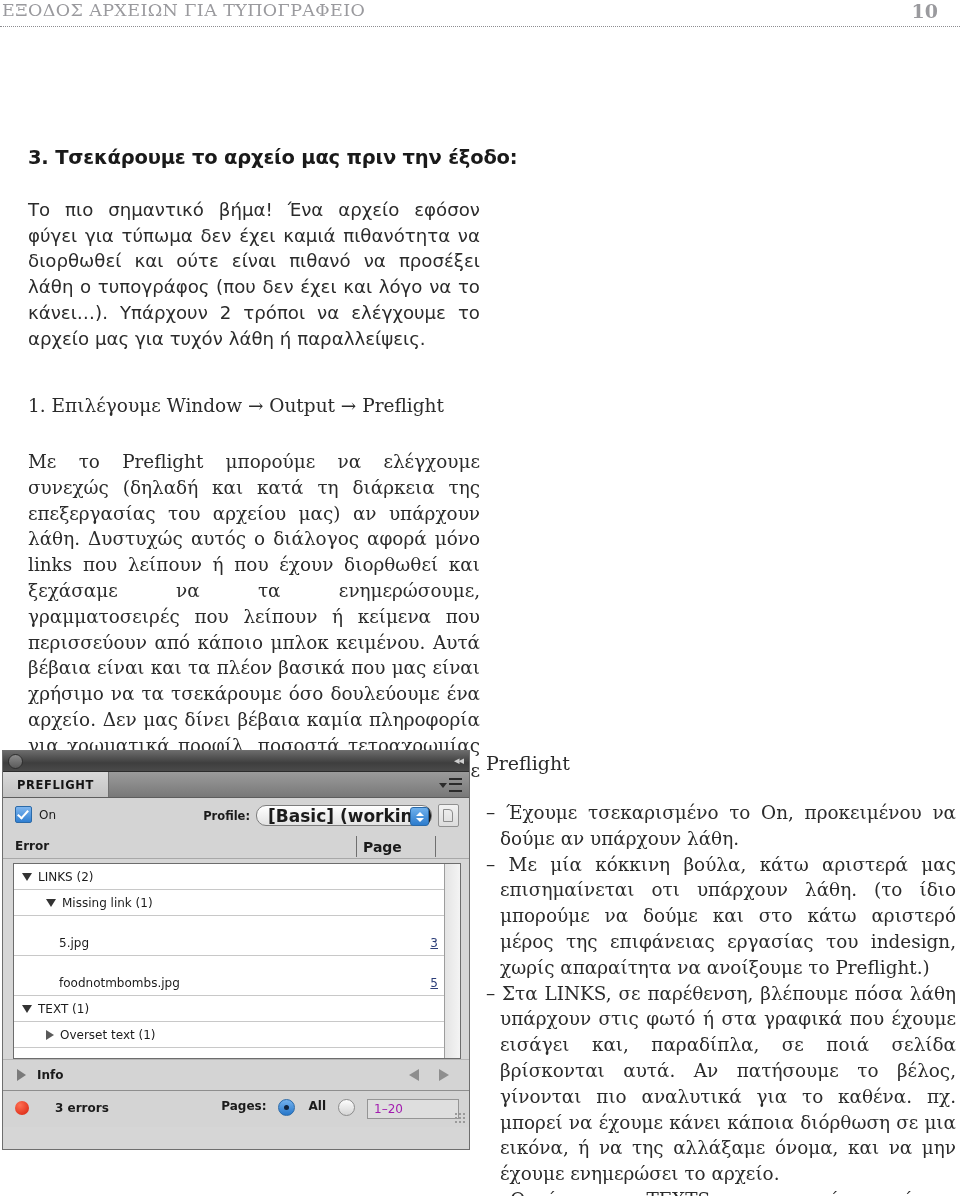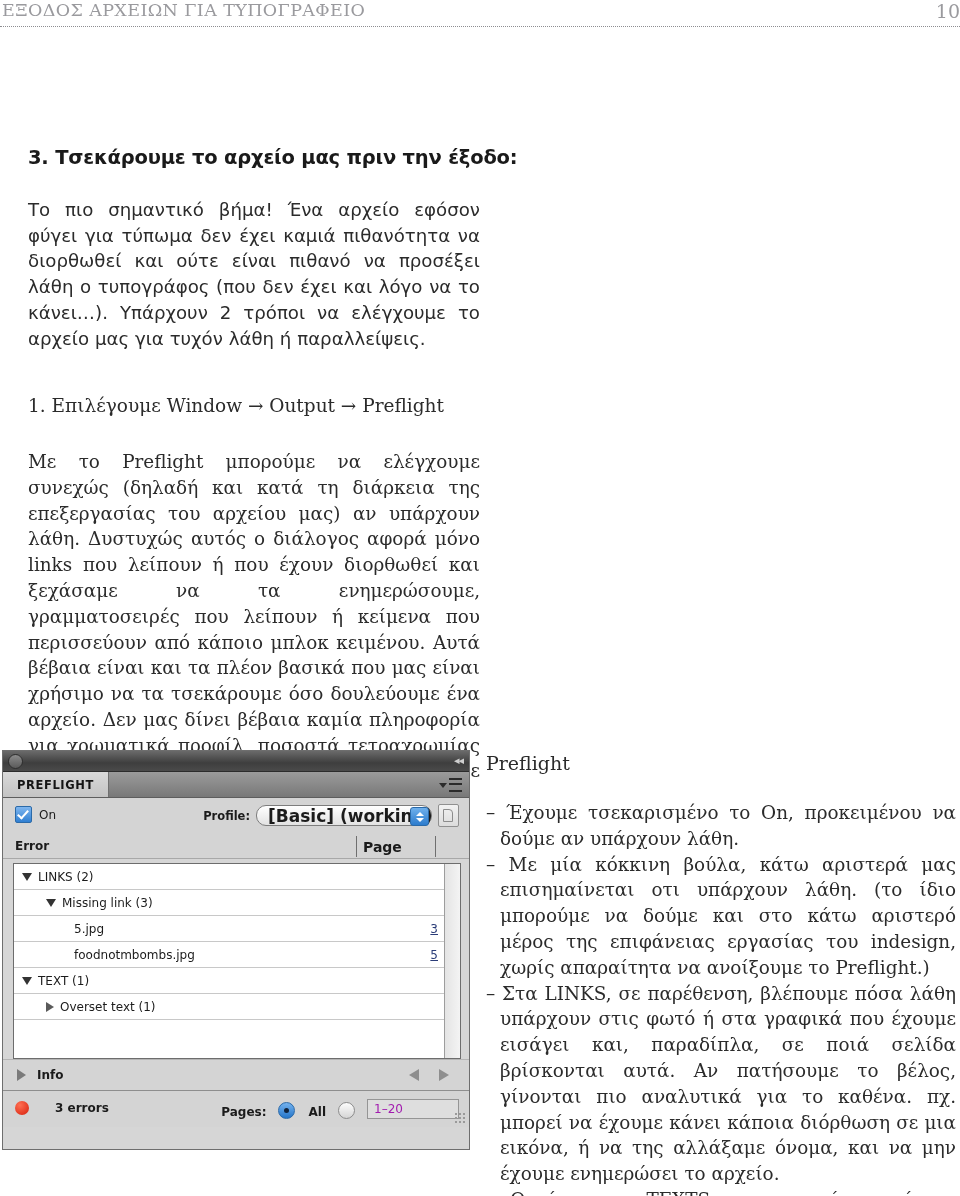--- a/index.html
+++ b/index.html
@@ -28,24 +28,25 @@
     position: absolute;
     left: 2px; top: 0px;
     font-family: "DejaVu Serif", serif;
     font-size: 17.5px;
     letter-spacing: 0.4px;
     color: #9a9a9e;
     white-space: nowrap;
   }
   #running-head .rh-page {
     position: absolute;
-    right: 0; top: 0px;
+    right: 22px; top: 0px;
     font-family: "DejaVu Serif", serif;
     font-size: 19px;
     color: #9a9a9e;
+    font-weight: bold;
   }
   #running-head .rh-rule {
     position: absolute;
     left: 0; top: 26px;
     width: 960px;
     height: 0;
     border-top: 1.3px dotted #8d8d91;
   }
 
   
@@ -367,21 +368,21 @@
     border-bottom: 5.5px solid transparent;
     border-left: 8px solid #5a5a5a;
   }
   .tree-row .row-label {
     font-size: 12px;
     color: #1b1b1b;
     white-space: nowrap;
   }
   .tree-row.level-0 { padding-left: 8px; }
   .tree-row.level-1 { padding-left: 32px; }
-  .tree-row.level-2 { padding-left: 60px; }
+  .tree-row.level-2 { padding-left: 45px; margin-top: 14px; }
   .tree-row .row-page {
     position: absolute;
     right: 22px;
     font-size: 12px;
     color: #2b3d78;
     text-decoration: underline;
   }
   #tree-scrollbar {
     position: absolute;
     right: 0; top: 0;
@@ -447,21 +448,21 @@
     background: radial-gradient(circle at 35% 30%, #ff6f52, #d61f0c);
   }
   #error-count {
     font-weight: bold;
     font-size: 12px;
   }
   #pages-group {
     position: absolute;
     right: 10px; top: 8px;
     display: flex;
-    align-items: flex-end;
+    align-items: flex-start;
     gap: 12px;
   }
   #pages-label {
     font-weight: bold;
     font-size: 12px;
   }
   .radio {
     width: 15px; height: 15px;
     border-radius: 50%;
     border: 1px solid #8c8c8c;
@@ -575,21 +576,21 @@
     <span class="col-divider" style="left:432px;"></span>
   </div>
 
   <div id="error-tree">
     <div class="tree-row level-0">
         <span class="disclosure open"></span>
         <span class="row-label">LINKS (2)</span>
       </div>
       <div class="tree-row level-1">
         <span class="disclosure open"></span>
-        <span class="row-label">Missing link (3)</span>
+        <span class="row-label">Missing link (1)</span>
       </div>
       <div class="tree-row level-2">
         <span class="row-label">5.jpg</span>
         <span class="row-page">3</span>
       </div>
       <div class="tree-row level-2">
         <span class="row-label">foodnotmbombs.jpg</span>
         <span class="row-page">5</span>
       </div>
       <div class="tree-row level-0">

